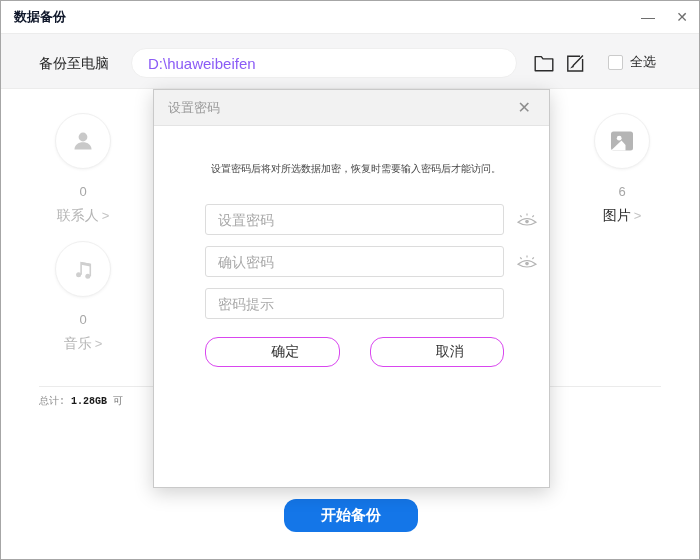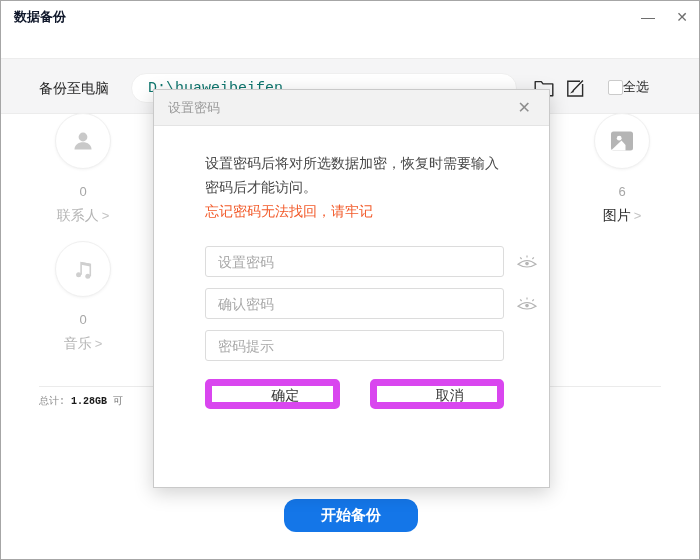--- a/index.html
+++ b/index.html
@@ -11,27 +11,27 @@
   }
   .window{position:absolute;inset:0;border:1px solid #a6a6a6;box-sizing:border-box;background:#fff;}
 
   
   .titlebar{position:absolute;top:0;left:0;right:0;height:32px;background:#fff;display:flex;align-items:center;}
   .titlebar .title{margin-left:13px;font-size:13px;color:#0f172a;font-weight:bold;}
   .win-controls{margin-left:auto;display:flex;align-items:center;height:100%;}
   .win-btn{width:34px;height:100%;display:flex;align-items:center;justify-content:center;color:#6e6e6e;font-size:14px;cursor:default;}
 
   
-  .toolbar{position:absolute;top:32px;left:0;right:0;height:56px;background:#f5f5f6;border-top:1px solid #ececec;border-bottom:1px solid #ececec;box-sizing:border-box;margin-top:25px;}
+  .toolbar{position:absolute;top:32px;left:0;right:0;height:56px;background:#f5f5f6;border-top:1px solid #ececec;border-bottom:1px solid #ececec;box-sizing:border-box;}
   .toolbar-label{position:absolute;left:38px;top:21px;font-size:14px;color:#262626;}
-  .path-input{position:absolute;left:130px;top:14px;width:386px;height:30px;box-sizing:border-box;background:#fff;border:1px solid #efefef;border-radius:15px;padding:0 16px;font-size:15px;color:#0f766e;outline:none;font-family:Liberation Mono, monospace;}
+  .path-input{position:absolute;left:130px;top:14px;width:386px;height:30px;box-sizing:border-box;background:#fff;border:1px solid #efefef;border-radius:15px;padding:0 16px;font-size:15px;color:#8b5cf6;outline:none;font-family:Liberation Sans, sans-serif;}
   .tool-icon{position:absolute;top:19px;width:22px;height:20px;display:flex;align-items:center;justify-content:center;cursor:pointer;}
   .tool-icon.folder{left:532px;}
   .tool-icon.edit{left:563px;}
-  .selectall{position:absolute;left:607px;top:19px;display:flex;align-items:center;}
+  .selectall{position:absolute;left:607px;top:19px;display:flex;align-items:center;gap:7px;}
   .checkbox{width:15px;height:15px;border:1px solid #cbcbcb;border-radius:2px;background:#fff;box-sizing:border-box;}
   .selectall-label{font-size:13px;color:#262626;}
 
   
   .cat{position:absolute;width:90px;text-align:center;}
   .cat-circle{width:54px;height:54px;border-radius:50%;background:#fff;border:1px solid #f0f0f0;box-shadow:0 1px 3px rgba(0,0,0,0.05);margin:0 auto;display:flex;align-items:center;justify-content:center;}
   .cat-count{margin-top:15px;font-size:13px;color:#a6a6a6;}
   .cat-label{margin-top:8px;font-size:14px;color:#b5b5b5;}
   .cat-label .chev{color:#c3c3c3;font-size:13px;margin-left:3px;}
   .cat-label.active{color:#2b2b2b;}
@@ -43,29 +43,29 @@
 
   
   .start-btn{position:absolute;left:283px;top:498px;width:134px;height:33px;background:#1476e8;color:#fff;border:none;border-radius:12px;font-size:15px;font-weight:bold;font-family:inherit;cursor:pointer;}
 
   
   .dialog{position:absolute;left:152px;top:88px;width:397px;height:399px;background:#fff;border:1px solid #c9c9c9;box-shadow:0 5px 18px rgba(0,0,0,0.18);box-sizing:border-box;z-index:10;}
   .dialog-header{height:36px;background:#f2f2f2;border-bottom:1px solid #e4e4e4;display:flex;align-items:center;padding:0 14px;box-sizing:border-box;}
   .dialog-title{font-size:13px;color:#9a9a9a;}
   .dialog-close{margin-left:auto;color:#8d8d8d;font-size:16px;line-height:1;cursor:pointer;padding:2px 4px;}
   .dialog-body{padding:25px 45px 0 51px;}
-  .desc{margin:0;font-size:14px;line-height:24px;color:#474747;width:302px;}
+  .desc{margin:6px;font-size:10px;line-height:24px;color:#474747;width:302px;}
   .warning{margin:0;font-size:14px;line-height:24px;color:#f25b2b;}
   .fields{margin-top:23px;}
   .field-row{position:relative;margin-bottom:11px;height:31px;}
   .pw-input{width:299px;height:31px;box-sizing:border-box;border:1px solid #dcdcdc;border-radius:3px;padding:0 12px;font-size:14px;color:#333;outline:none;font-family:inherit;background:#fff;}
   .pw-input::placeholder{color:#a9a9a9;opacity:1;}
   .eye{position:absolute;left:309px;top:6px;width:26px;height:20px;cursor:pointer;display:flex;align-items:center;justify-content:center;}
   .btn-row{margin-top:18px;display:flex;gap:30px;}
-  .dlg-btn{width:135px;height:30px;background:#fff;border:7px solid #d946ef;border-radius:5px;font-size:14px;color:#333;font-family:inherit;cursor:pointer;padding-left:32px;}
+  .dlg-btn{width:135px;height:30px;background:#fff;border:1px solid #d946ef;border-radius:13px;font-size:14px;color:#333;font-family:inherit;cursor:pointer;padding-left:32px;}
 </style>
 </head>
 <body>
 
 <div class="window">
 
   <div class="titlebar">
     <span class="title">数据备份</span>
     <div class="win-controls">
       <span class="win-btn">—</span>
@@ -137,21 +137,20 @@
 
   <button class="start-btn">开始备份</button>
 
   <div class="dialog">
     <div class="dialog-header">
       <span class="dialog-title">设置密码</span>
       <span class="dialog-close">✕</span>
     </div>
     <div class="dialog-body">
       <p class="desc">设置密码后将对所选数据加密，恢复时需要输入密码后才能访问。</p>
-      <p class="warning">忘记密码无法找回，请牢记</p>
 
       <div class="fields">
         <div class="field-row">
           <input class="pw-input" type="password" placeholder="设置密码" style="">
           <span class="eye">
             <svg width="24" height="18" viewBox="0 0 24 18">
               <path d="M3 11.2 Q12 3.8 21 11.2 Q12 16.8 3 11.2 z" fill="none" stroke="#b5b5b5" stroke-width="1.2"></path>
               <circle cx="12" cy="10.6" r="1.8" fill="#b5b5b5"></circle>
               <path d="M12 4.6 V2.4 M6.6 6 L5.2 4.4 M17.4 6 L18.8 4.4" fill="none" stroke="#b5b5b5" stroke-width="1.2"></path>
             </svg>

